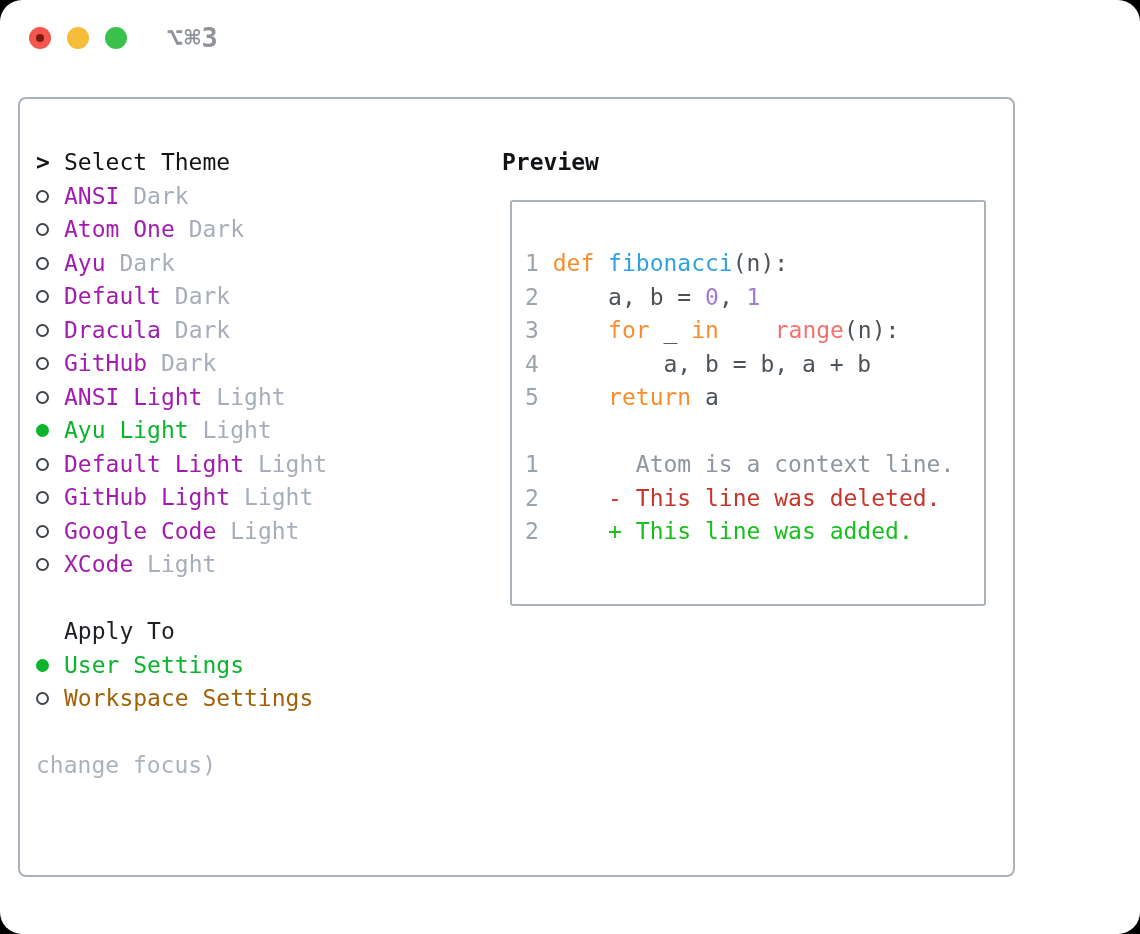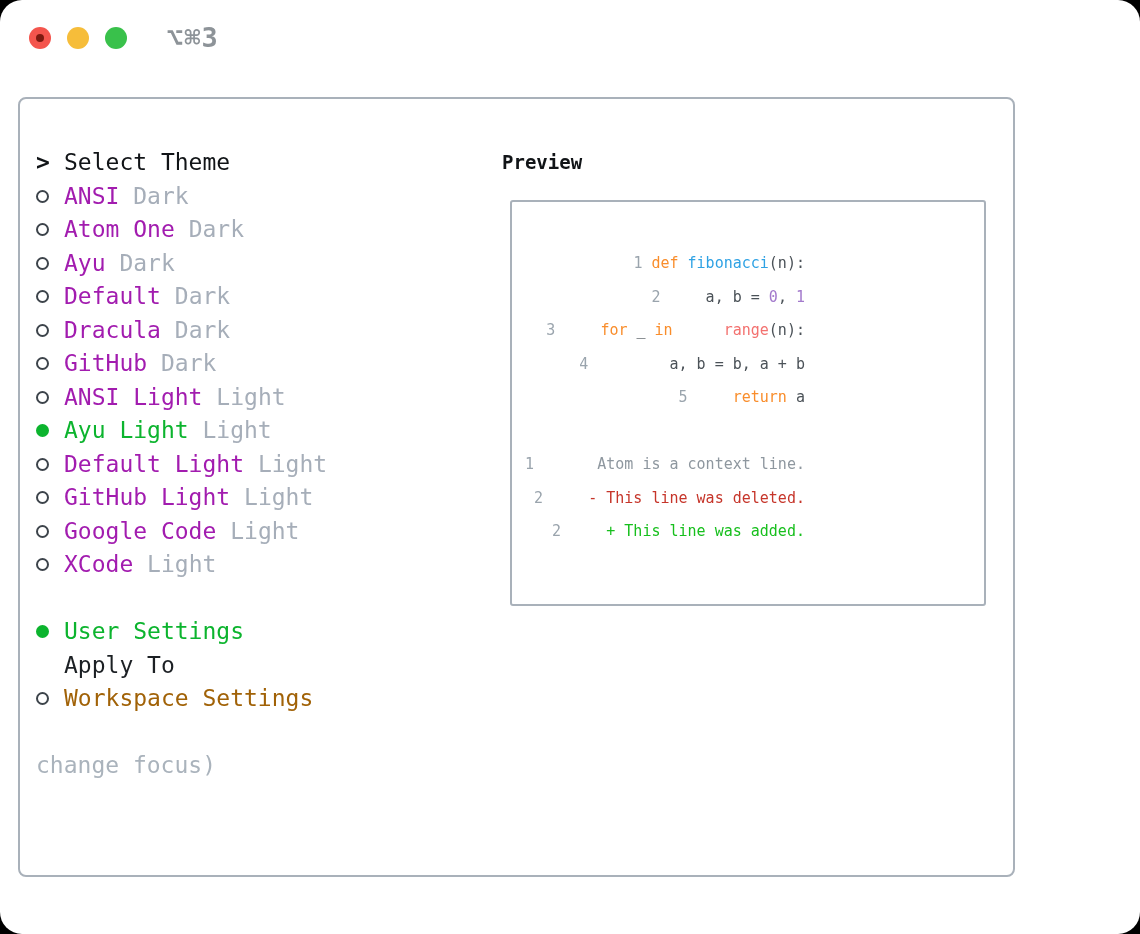--- a/index.html
+++ b/index.html
@@ -24,25 +24,25 @@
   .sel .dot{background:#0cb42e;border-color:#0cb42e;}
   .hdr-marker{font-weight:bold;color:#111417;}
   .hdr-label{font-weight:normal;color:#111417;}
   .name{color:#a21caf;}
   .sel .name{color:#0cb42e;}
   .variant{color:#a6aeb9;text-align:right;}
   .plain-label{color:#a16207;}
   .section-label{color:#1c2024;}
   .hint{color:#aab3bc;}
   
-  .preview-hdr{position:absolute;left:502px;top:146px;font-size:19px;line-height:33.5px;
+  .preview-hdr{position:absolute;left:502px;top:146px;font-size:23px;line-height:33.5px;
                font-weight:bold;color:#111417;}
   .pbox{position:absolute;left:510px;top:200px;width:476px;height:406px;border:2px solid #a9b1ba;
         border-radius:3px;box-sizing:border-box;background:#fff;}
-  .code{position:absolute;left:525px;top:247px;font-size:15px;line-height:33.5px;text-align:right;}
+  .code{position:absolute;left:525px;top:247px;font-size:23px;line-height:33.5px;}
   .line{white-space:pre;height:33.5px;}
   .ln{color:#9aa4ad;}
   .tx{color:#4b5258;}
   .kw{color:#f98d2b;}
   .fn{color:#2fa2e4;}
   .num{color:#a37acc;}
   .call{color:#f3716f;margin-left:42px;}
   .ctx{color:#8e979f;}
   .del{color:#c6352a;}
   .add{color:#17bf1d;}
@@ -112,27 +112,27 @@
       <span class="marker"><span class="dot"></span></span>
       <span class="name">Google Code</span><span class="variant"> </span><span class="variant">Light</span>
     </div>
     <div class="row">
       <span class="marker"><span class="dot"></span></span>
       <span class="name">XCode</span><span class="variant"> </span><span class="variant">Light</span>
     </div>
 
     <div class="row"></div>
 
+    <div class="row">
+      <span class="marker"></span>
+      <span class="section-label">Apply To</span>
+    </div>
     <div class="row sel">
       <span class="marker"><span class="dot"></span></span>
       <span class="name">User Settings</span>
-    </div>
-    <div class="row">
-      <span class="marker"></span>
-      <span class="section-label">Apply To</span>
     </div>
     <div class="row">
       <span class="marker"><span class="dot"></span></span>
       <span class="plain-label">Workspace Settings</span>
     </div>
 
     <div class="row"></div>
 
     <div class="row hint">change focus)</div>
   </div>

